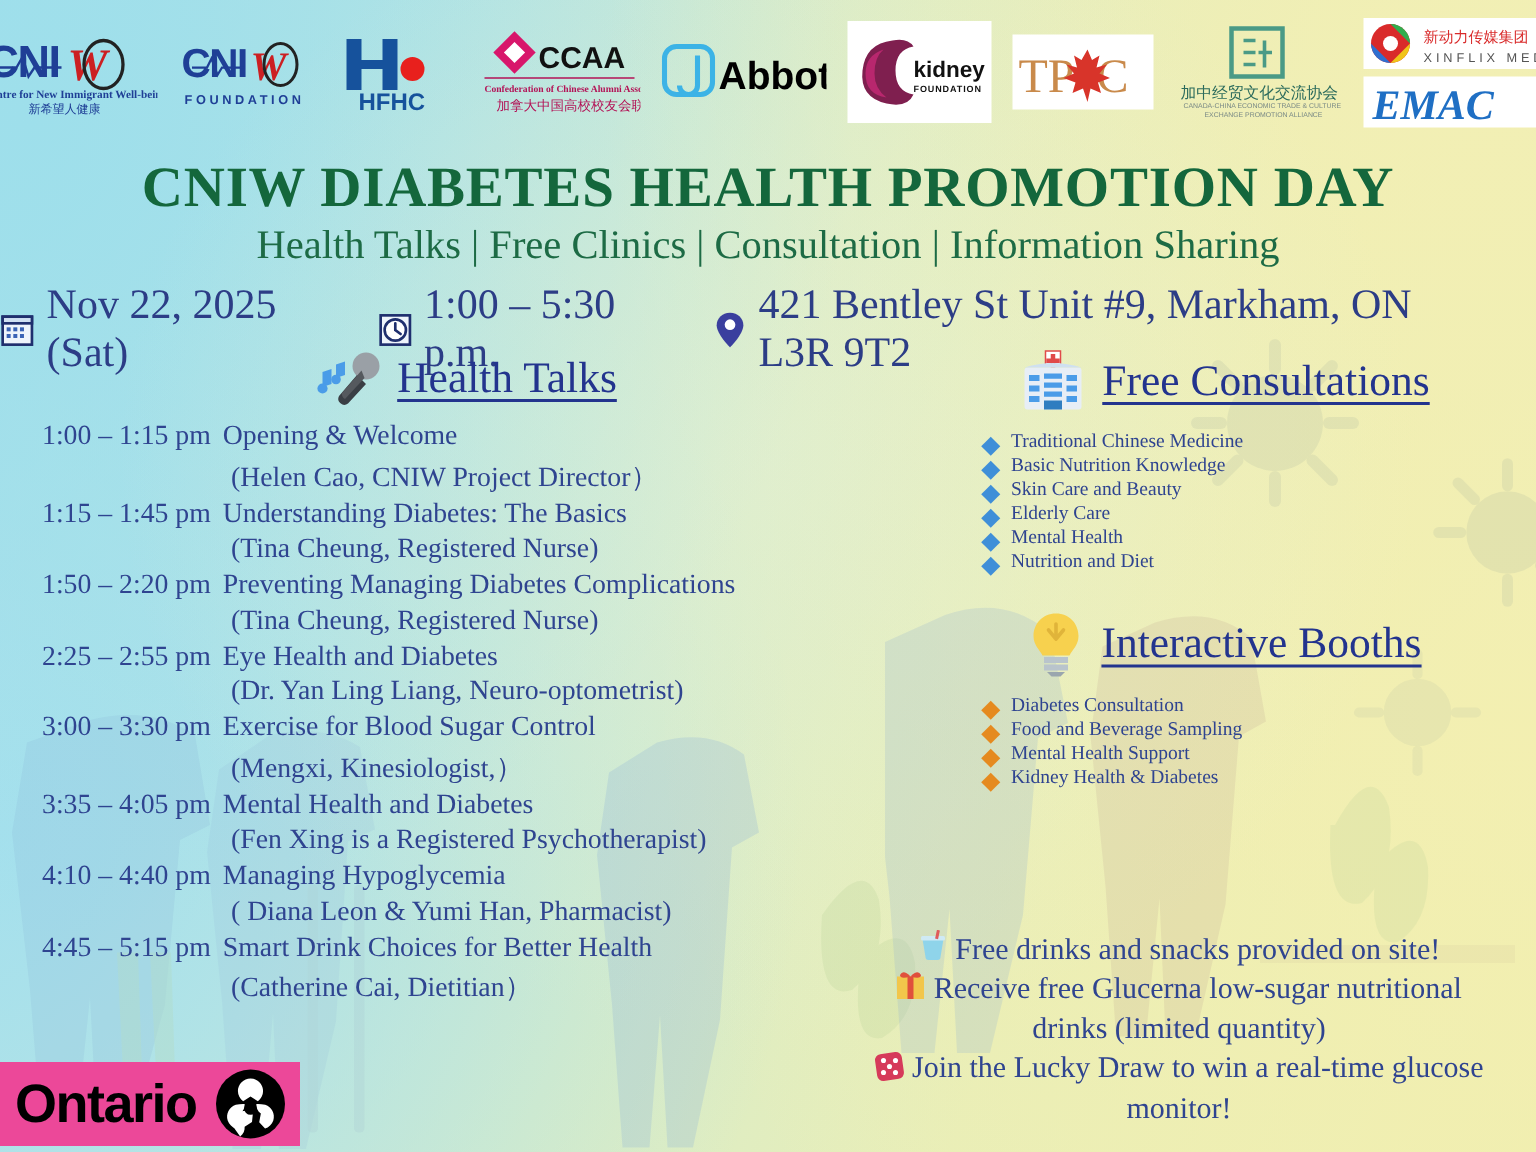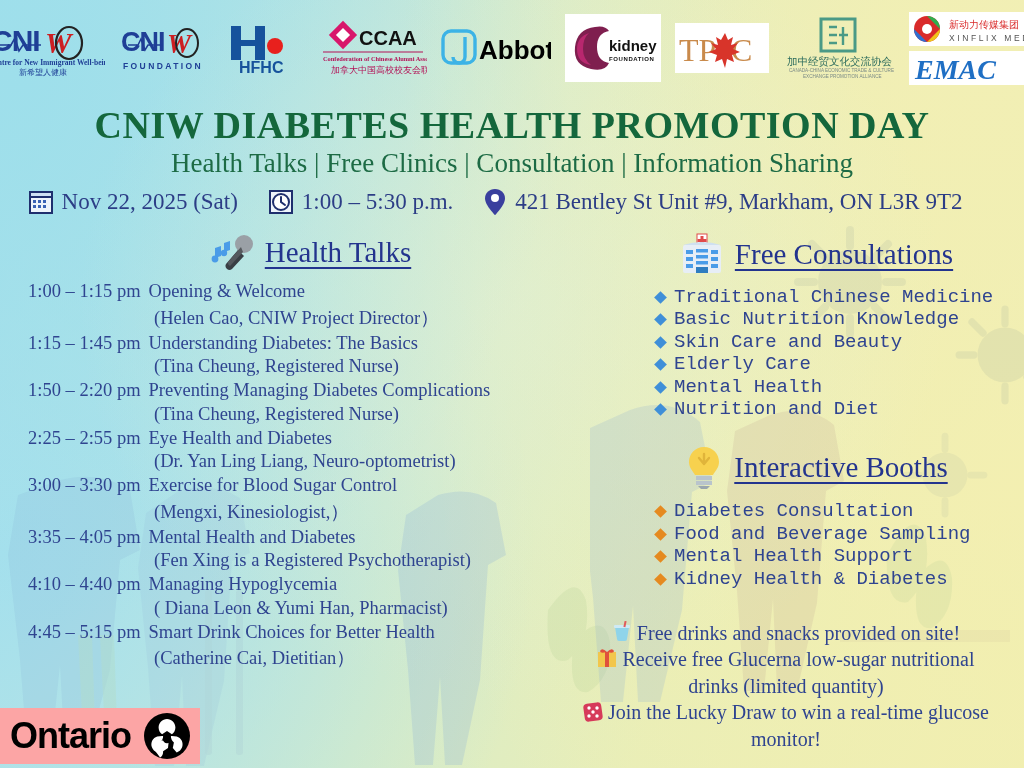--- a/index.html
+++ b/index.html
@@ -44,21 +44,21 @@
     position:absolute;left:0;top:103px;width:1024px;text-align:center;
     font-size:38px;letter-spacing:.5px;color:#14673c;font-weight:bold;
   }
   .subtitle{
     position:absolute;left:0;top:148px;width:1024px;text-align:center;
     font-size:27px;color:#1d6b45;
   }
   .meta-row{
     position:absolute;left:0;top:188px;width:990px;
     display:flex;align-items:center;justify-content:center;gap:0px;
-    font-size:23px;color:#2c3d86;
+    font-size:28px;color:#2c3d86;
   }
   .meta-item{display:flex;align-items:center;gap:8px;}
   .meta-item + .meta-item{margin-left:30px;}
 
   .col-left{position:absolute;left:28px;top:232px;width:566px;}
   .col-right{position:absolute;left:620px;top:232px;width:392px;}
 
   .sec-head{
     display:flex;align-items:center;justify-content:center;gap:10px;
     margin-bottom:10px;
@@ -74,40 +74,40 @@
   }
   .talk-time{display:inline-block;}
   .talk-topic{margin-left:8px;}
   .talk-sub{
     font-size:18.5px;color:#2f4490;margin:0 0 4px 0;
     padding-left:126px;white-space:nowrap;
   }
 
   .bullet-list{margin:4px 0 0 0;padding:0;list-style:none;}
   .bullet-list li{
-    font-size:19px;color:#2f4490;line-height:1.18;
-    display:flex;align-items:flex-start;gap:9px;padding-left:36px;font-family:Liberation Mono, monospace;
+    font-size:13px;color:#2f4490;line-height:1.18;
+    display:flex;align-items:flex-start;gap:9px;padding-left:36px;
   }
   .dia{
     display:inline-block;width:9px;height:9px;margin-top:7px;
     transform:rotate(45deg);flex:none;
   }
   .dia-blue{background:#3f8fd8;}
   .dia-orange{background:#e58a1f;}
 
   .notes{
     position:absolute;left:548px;top:620px;width:476px;
     text-align:center;font-size:20px;color:#2f4490;line-height:1.32;
   }
   .note-line{display:block;}
   .note-ico{display:inline-block;vertical-align:-3px;margin-right:5px;}
 
   .ontario{
     position:absolute;left:0;top:708px;width:200px;height:56px;
-    background:#fca5a5;display:flex;align-items:center;gap:12px;
+    background:#ec4899;display:flex;align-items:center;gap:12px;
     padding-left:10px;box-sizing:border-box;text-align:center;
   }
   .ontario-word{
     font-family:"Liberation Sans", sans-serif;font-weight:bold;
     font-size:36px;color:#000;letter-spacing:-1px;
   }
   svg{display:block;}
 </style>
 </head>
 <body>

